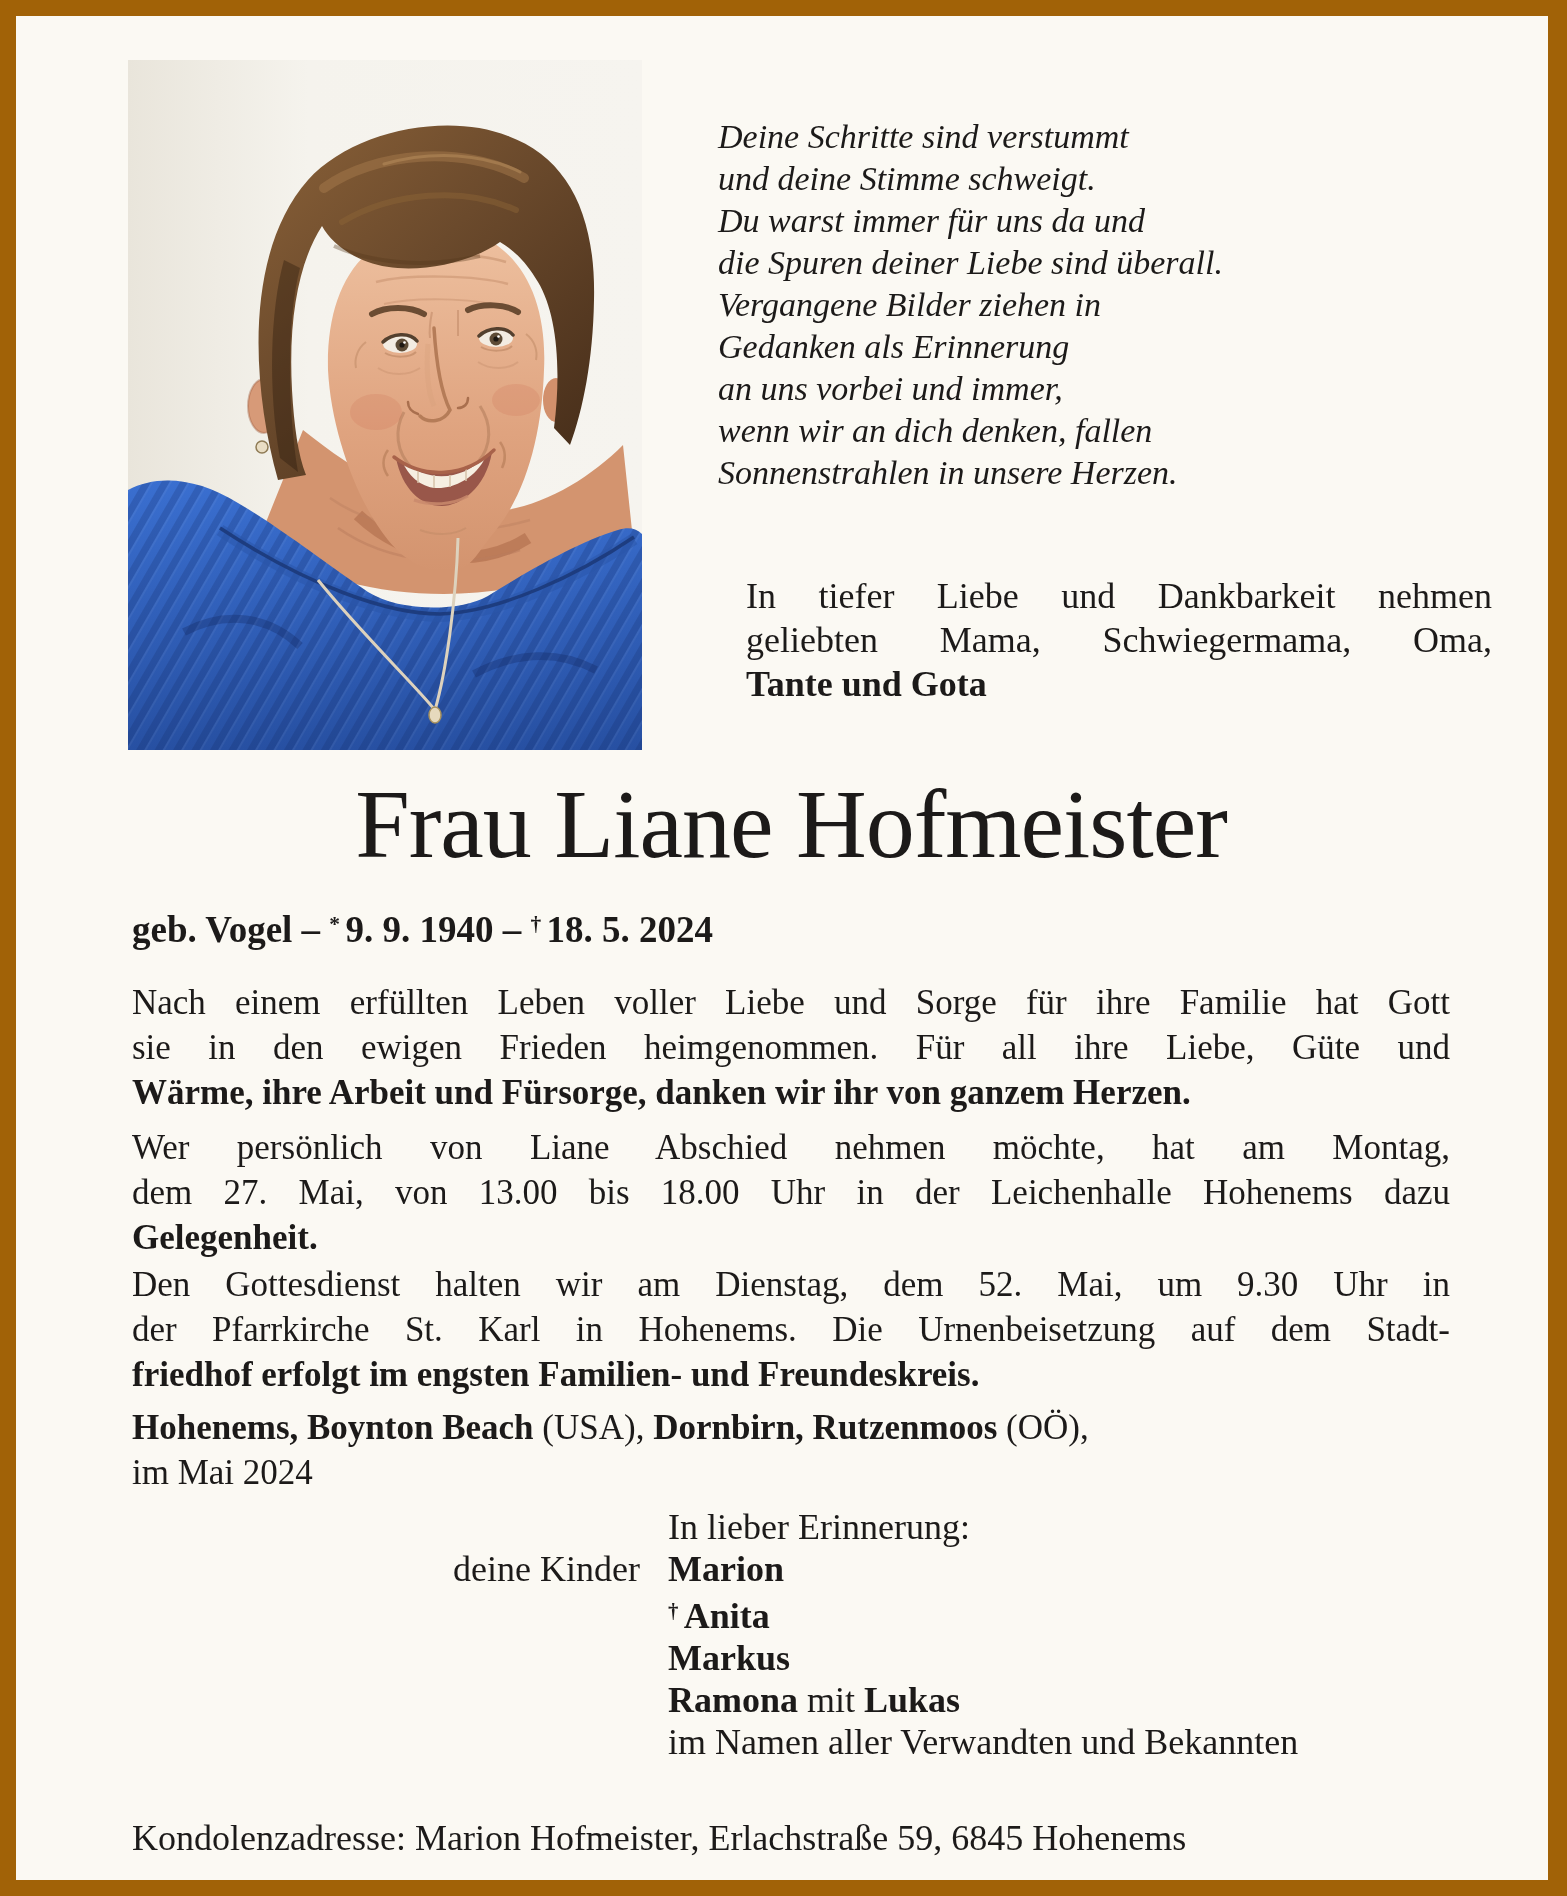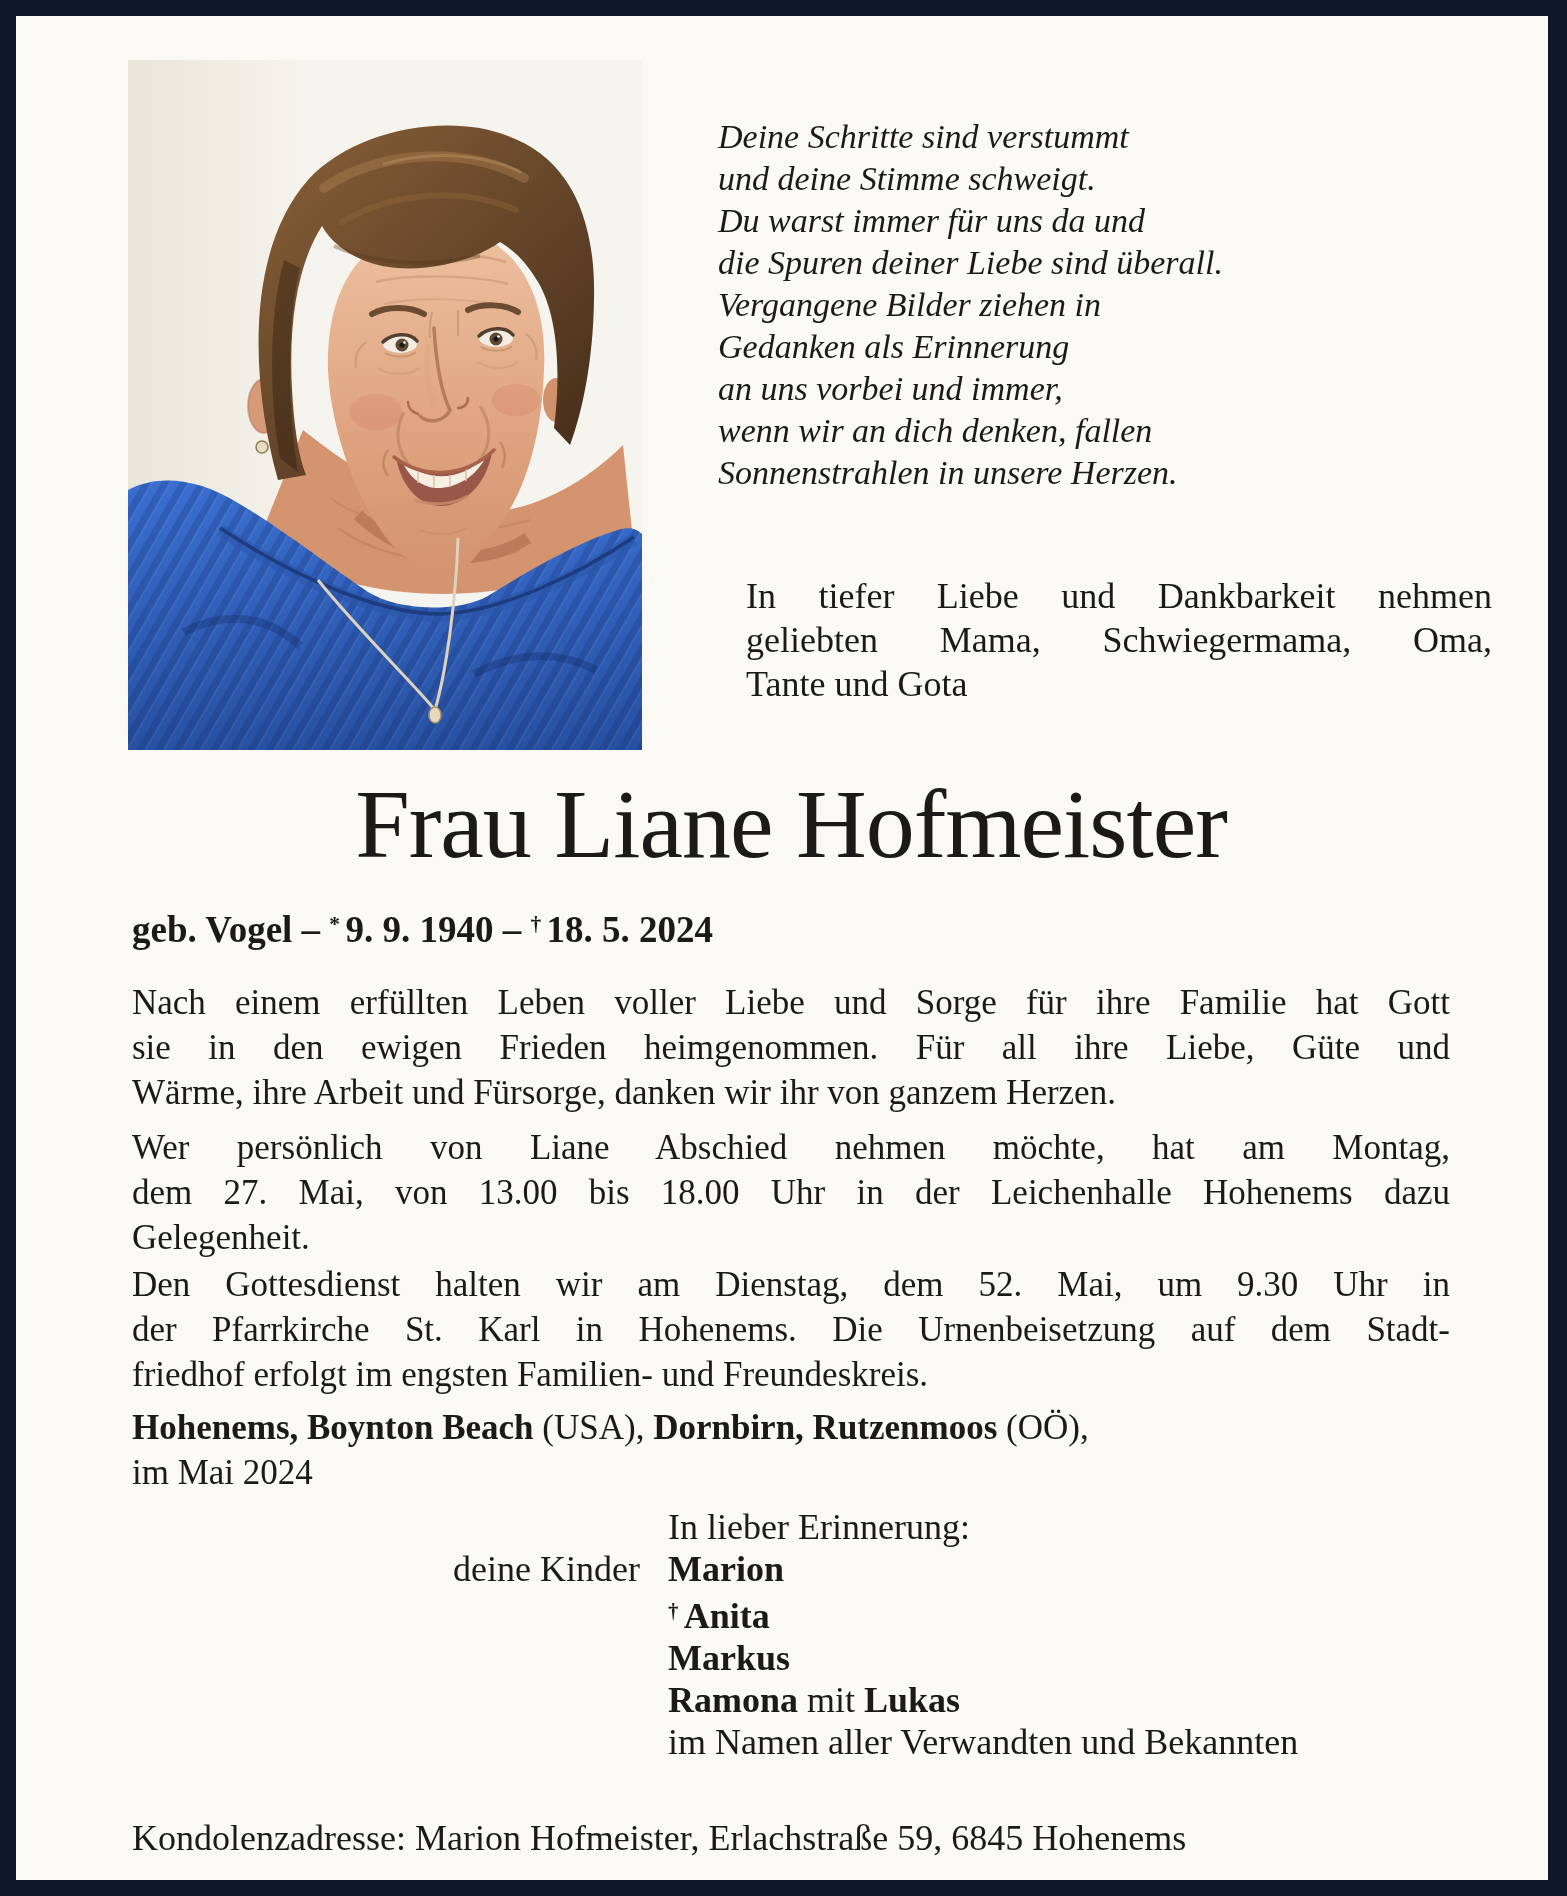--- a/index.html
+++ b/index.html
@@ -1,18 +1,18 @@
 <!DOCTYPE html>
 <html><head>
 <meta charset="utf-8">
 <style>
   html,body { margin:0; padding:0; background:#2a2725; }
   .frame {
     position:relative; width:1567px; height:1896px; margin:0 auto;
-    background:#0f172a; box-sizing:border-box;
+    background:#a16207; box-sizing:border-box;
     font-family:"Liberation Serif","DejaVu Serif",serif;
     color:#1c1a19;
   }
   .sheet {
     position:absolute; top:16px; left:16px; right:19px; bottom:16px;
     background:#fbf9f3; overflow:hidden;
   }
   .sheet > div, .sheet > h1 { position:absolute; }
 
   .photo { left:112px; top:44px; width:514px; height:690px; }
@@ -37,21 +37,21 @@
     left:116px; top:886px; width:1318px;
     font-size:37px; line-height:44px; font-weight:bold;
   }
 
   .para { left:116px; width:1318px; font-size:35px; line-height:45px; }
   .p1 { top:964px; }
   .p2 { top:1109px; }
   .p3 { top:1246px; }
 
   .jl { text-align:justify; text-align-last:justify; }
-  .jl.jl-last { text-align-last:left; }
+  .jl.jl-last { text-align-last:left;font-weight:bold; }
 
   .places { left:116px; top:1389px; width:1318px; font-size:35px; line-height:45px; }
 
   .memorial { left:116px; top:1490px; width:1318px; font-size:36px; line-height:42px; }
   .memorial .names { margin-left:536px; }
   .memorial .label {
     position:absolute; left:0; top:42px; width:508px; text-align:right;
   }
 
   .condolence { left:116px; top:1800px; width:1318px; font-size:36px; line-height:45px; }

